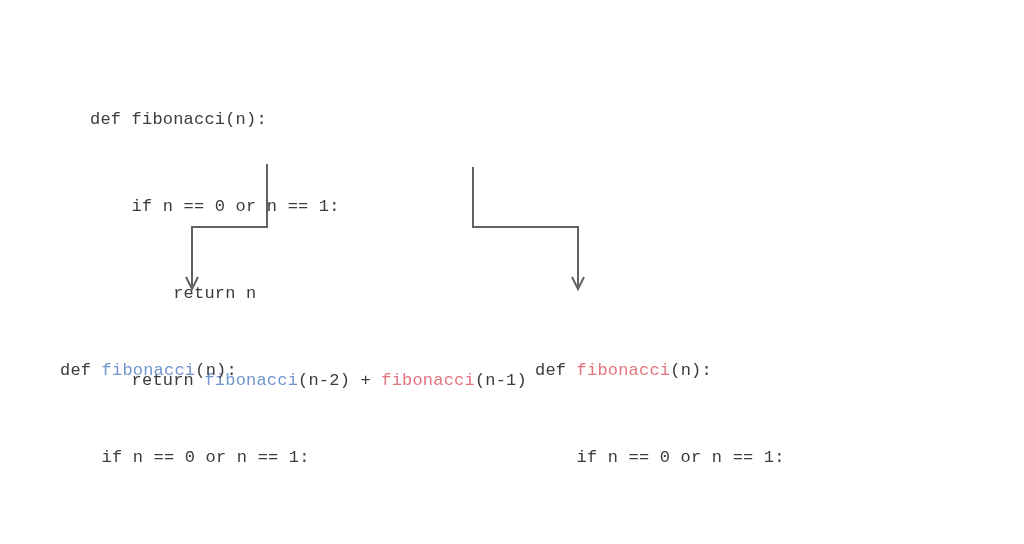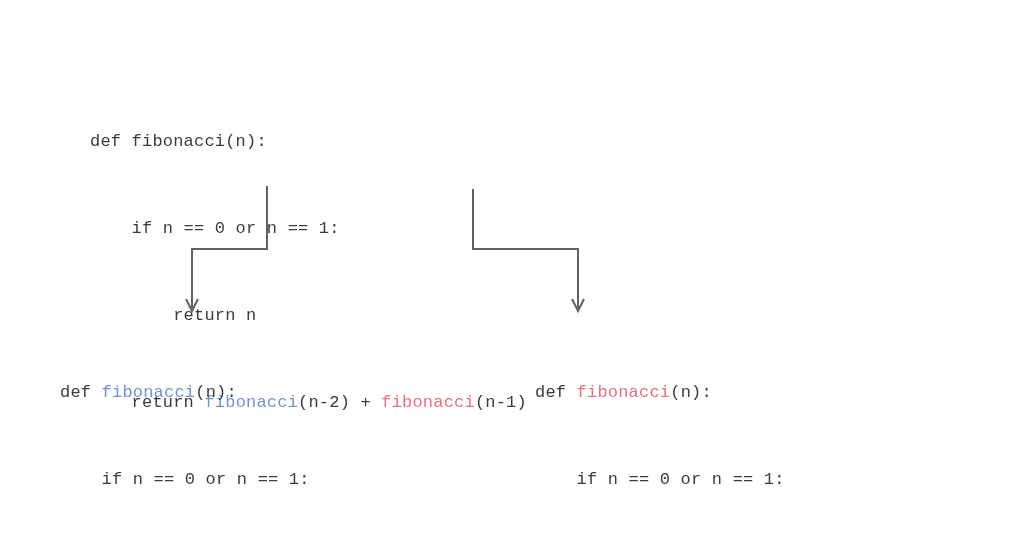--- a/index.html
+++ b/index.html
@@ -5,21 +5,20 @@
   * { margin: 0; padding: 0; box-sizing: border-box; }
   html, body { background: #ffffff; }
   body { font-family: "Liberation Mono", "DejaVu Sans Mono", monospace; }
 
   .canvas {
     position: relative;
     width: 1024px;
     height: 480px;
     background: #ffffff;
     overflow: hidden;
-    margin-top: 22px;
   }
 
   .code-block {
     position: absolute;
     font-size: 17px;
     line-height: 29px;
     letter-spacing: 0.2px;
     color: #3b3b3b;
     white-space: pre;
   }

